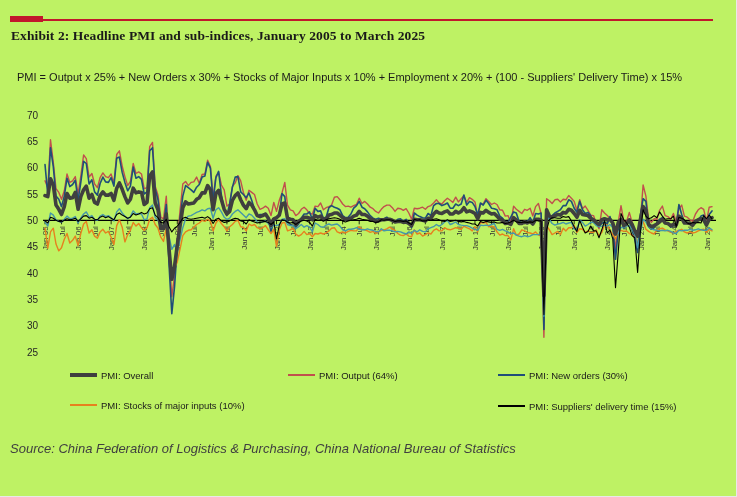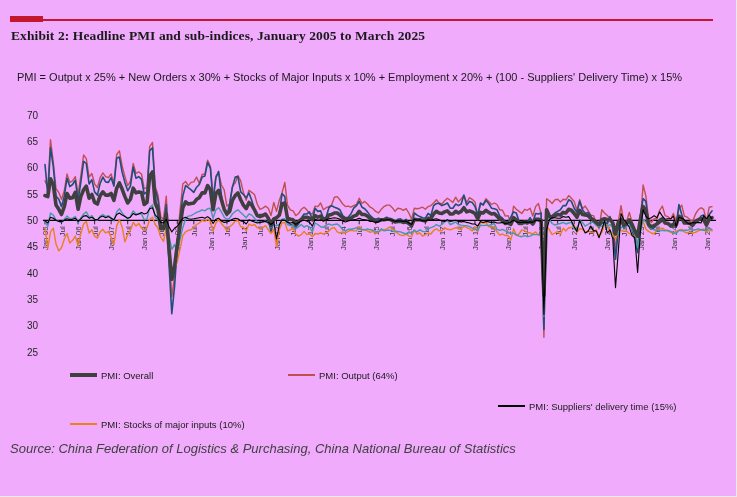--- a/index.html
+++ b/index.html
@@ -1,16 +1,16 @@
 <!DOCTYPE html>
 <html><head>
 <meta charset="utf-8">
 <style>
   html,body{margin:0;padding:0;background:#fff;}
-  #page{position:relative;width:737px;height:497px;background:#f0abfc;overflow:hidden;
+  #page{position:relative;width:737px;height:497px;background:#bef264;overflow:hidden;
         font-family:"Liberation Sans",sans-serif;border-right:1px solid #e9e9e9;border-bottom:1px solid #e9e9e9;box-sizing:border-box;}
   .accent-block{position:absolute;left:10px;top:16px;width:33px;height:6px;}
   .accent-rule{position:absolute;left:10px;top:19px;width:703px;height:2px;}
   .title{position:absolute;left:11px;top:28px;width:700px;
          font-family:"Liberation Serif",serif;font-weight:bold;font-size:13.5px;color:#1a1a1a;letter-spacing:.1px;}
   .formula{position:absolute;left:17px;top:71px;width:710px;font-size:11px;color:#1a1a1a;}
   svg{position:absolute;left:0;top:0;}
   .ytick{font-family:"Liberation Sans",sans-serif;font-size:10px;fill:#262626;}
   .xtick{font-family:"Liberation Sans",sans-serif;font-size:8px;fill:#333333;}
   .legend-item{position:absolute;height:12px;display:flex;align-items:center;}
@@ -130,21 +130,25 @@
     </svg>
 
   <div class="legend-item" style="left:70px;top:369px">
     <span class="legend-swatch" style="background: rgb(63, 63, 63); height: 3.6px;"></span>
     <span class="legend-label">PMI: Overall</span>
   </div>
   <div class="legend-item" style="left:288px;top:369px">
     <span class="legend-swatch" style="background: rgb(192, 80, 77); height: 1.4px;"></span>
     <span class="legend-label">PMI: Output (64%)</span>
   </div>
-  <div class="legend-item" style="left:70px;top:418px">
+  <div class="legend-item" style="left:498px;top:369px">
+    <span class="legend-swatch" style="background: rgb(31, 78, 121); height: 1.6px;"></span>
+    <span class="legend-label">PMI: New orders (30%)</span>
+  </div>
+  <div class="legend-item" style="left:70px;top:399px">
     <span class="legend-swatch" style="background: rgb(230, 129, 30); height: 1.4px;"></span>
     <span class="legend-label">PMI: Stocks of major inputs (10%)</span>
   </div>
   <div class="legend-item" style="left:498px;top:400px">
     <span class="legend-swatch" style="background: rgb(0, 0, 0); height: 1.1px;"></span>
     <span class="legend-label">PMI: Suppliers' delivery time (15%)</span>
   </div>
 
   <div class="source">Source: China Federation of Logistics &amp; Purchasing, China National Bureau of Statistics</div>
 </div>

